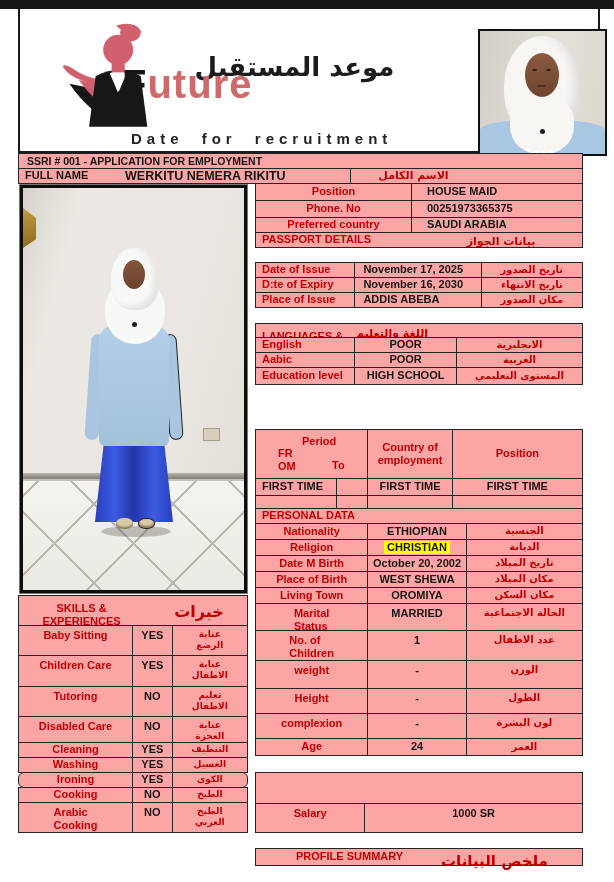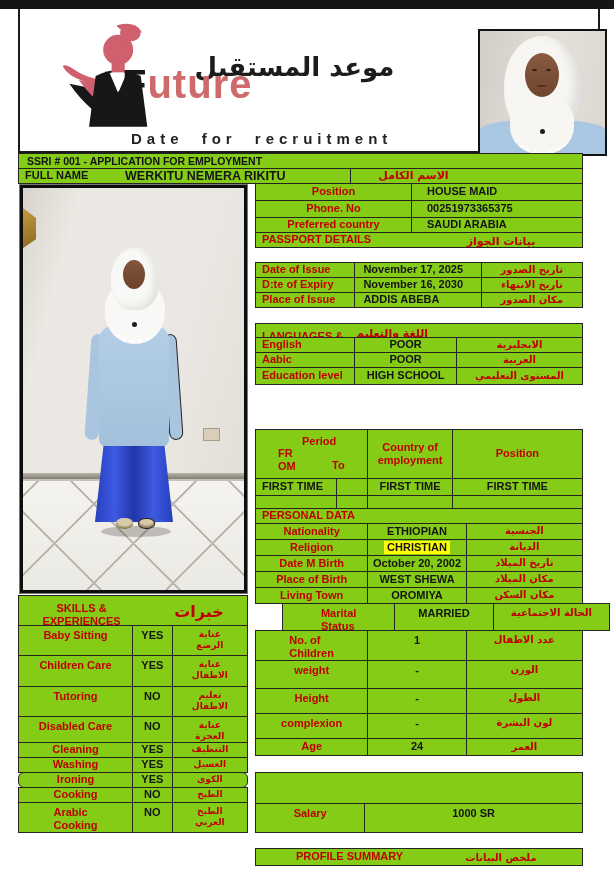--- a/index.html
+++ b/index.html
@@ -23,21 +23,21 @@
             box-sizing:border-box;background:linear-gradient(100deg,#d2cec7,#e3dfd9 55%,#dcd8d1);overflow:hidden;}
   .headshot div{position:absolute;}
   .h-shirt{left:0;right:0;bottom:0;height:34px;background:#a9c6e2;border-radius:40% 40% 0 0/30% 30% 0 0;}
   .h-hijab{left:24px;top:5px;width:76px;height:100px;background:#f7f6f3;border-radius:50% 50% 44% 44%;box-shadow:inset -6px -4px 8px #ddd;}
   .h-drape{left:30px;top:68px;width:64px;height:52px;background:#f7f6f3;border-radius:40% 40% 55% 55%;border-bottom:4px dotted #fff;}
   .h-face{left:45px;top:22px;width:34px;height:44px;background:linear-gradient(#8a5a40,#6f442e);border-radius:50%;}
   .h-eye{width:5px;height:2px;background:#2b1a10;border-radius:50%;}
   .h-mouth{left:57px;top:54px;width:9px;height:2px;background:#50301f;border-radius:40%;}
   .h-mic{left:60px;top:98px;width:5px;height:5px;background:#1c1c1c;border-radius:50%;}
   
-  .r{position:absolute;display:flex;box-sizing:border-box;border:1px solid #242424;background:#84cc16;}
+  .r{position:absolute;display:flex;box-sizing:border-box;border:1px solid #242424;background:#fca5a5;}
   .rr{left:255px;width:328px;}
   .rl{left:18px;width:230px;}
   .rw{left:18px;width:565px;}
   .c{box-sizing:border-box;height:100%;display:flex;align-items:center;overflow:hidden;}
   .bd{border-right:1px solid #242424;}
   .lab{color:#c00000;font-weight:bold;font-size:11px;line-height:1.2;white-space:pre-line;}
   .val{color:#141414;font-weight:bold;font-size:11px;line-height:1.2;white-space:pre-line;}
   .ar{color:#c00000;font-weight:bold;font-size:10px;line-height:1.25;direction:rtl;white-space:pre-line;
       font-family:"DejaVu Sans",sans-serif;}
   .cc{justify-content:center;text-align:center;}
@@ -345,21 +345,21 @@
     <div class="c bd cc" style="width:113px;">
         <span class="lab">Living Town</span>
       </div>
     <div class="c bd cc" style="width:99px;">
         <span class="val">OROMIYA</span>
       </div>
     <div class="c cc" style="width:116px;">
         <span class="ar">مكان السكن</span>
       </div>
   </div>
-  <div class="r rr" style="top:603px;height:28px;margin-left:27px;">
+  <div class="r rr" style="top:603px;height:28px;">
     <div class="c bd cc top" style="width:113px;">
         <span class="lab" style="text-align:left;">Marital
 Status</span>
       </div>
     <div class="c bd cc top" style="width:99px;">
         <span class="val">MARRIED</span>
       </div>
     <div class="c cc top" style="width:116px;">
         <span class="ar">الحالة الاجتماعية</span>
       </div>
@@ -418,21 +418,21 @@
       </div>
     <div class="c cc" style="width:116px;">
         <span class="ar">العمر</span>
       </div>
   </div>
 
   <div class="r rr rel" style="top:755px;height:18px;">
     <div class="c pl40" style="width:100%;">
         <span class="lab">PROFILE SUMMARY</span>
       </div>
-    <span class="ar abs" style="left:185px;top:3px;width:120px;text-align:center;font-size:10px;">ملخص البيانات</span>
+    <span class="ar abs" style="left:185px;top:3px;width:120px;text-align:left;font-size:15px;">ملخص البيانات</span>
   </div>
   <div class="r rr" style="top:772px;height:32px;">
     <div class="c" style="width:100%;"></div>
   </div>
   <div class="r rr" style="top:803px;height:30px;">
     <div class="c bd cc top" style="width:110px;">
         <span class="lab">Salary</span>
       </div>
     <div class="c cc top" style="width:218px;">
         <span class="val">1000 SR</span>

